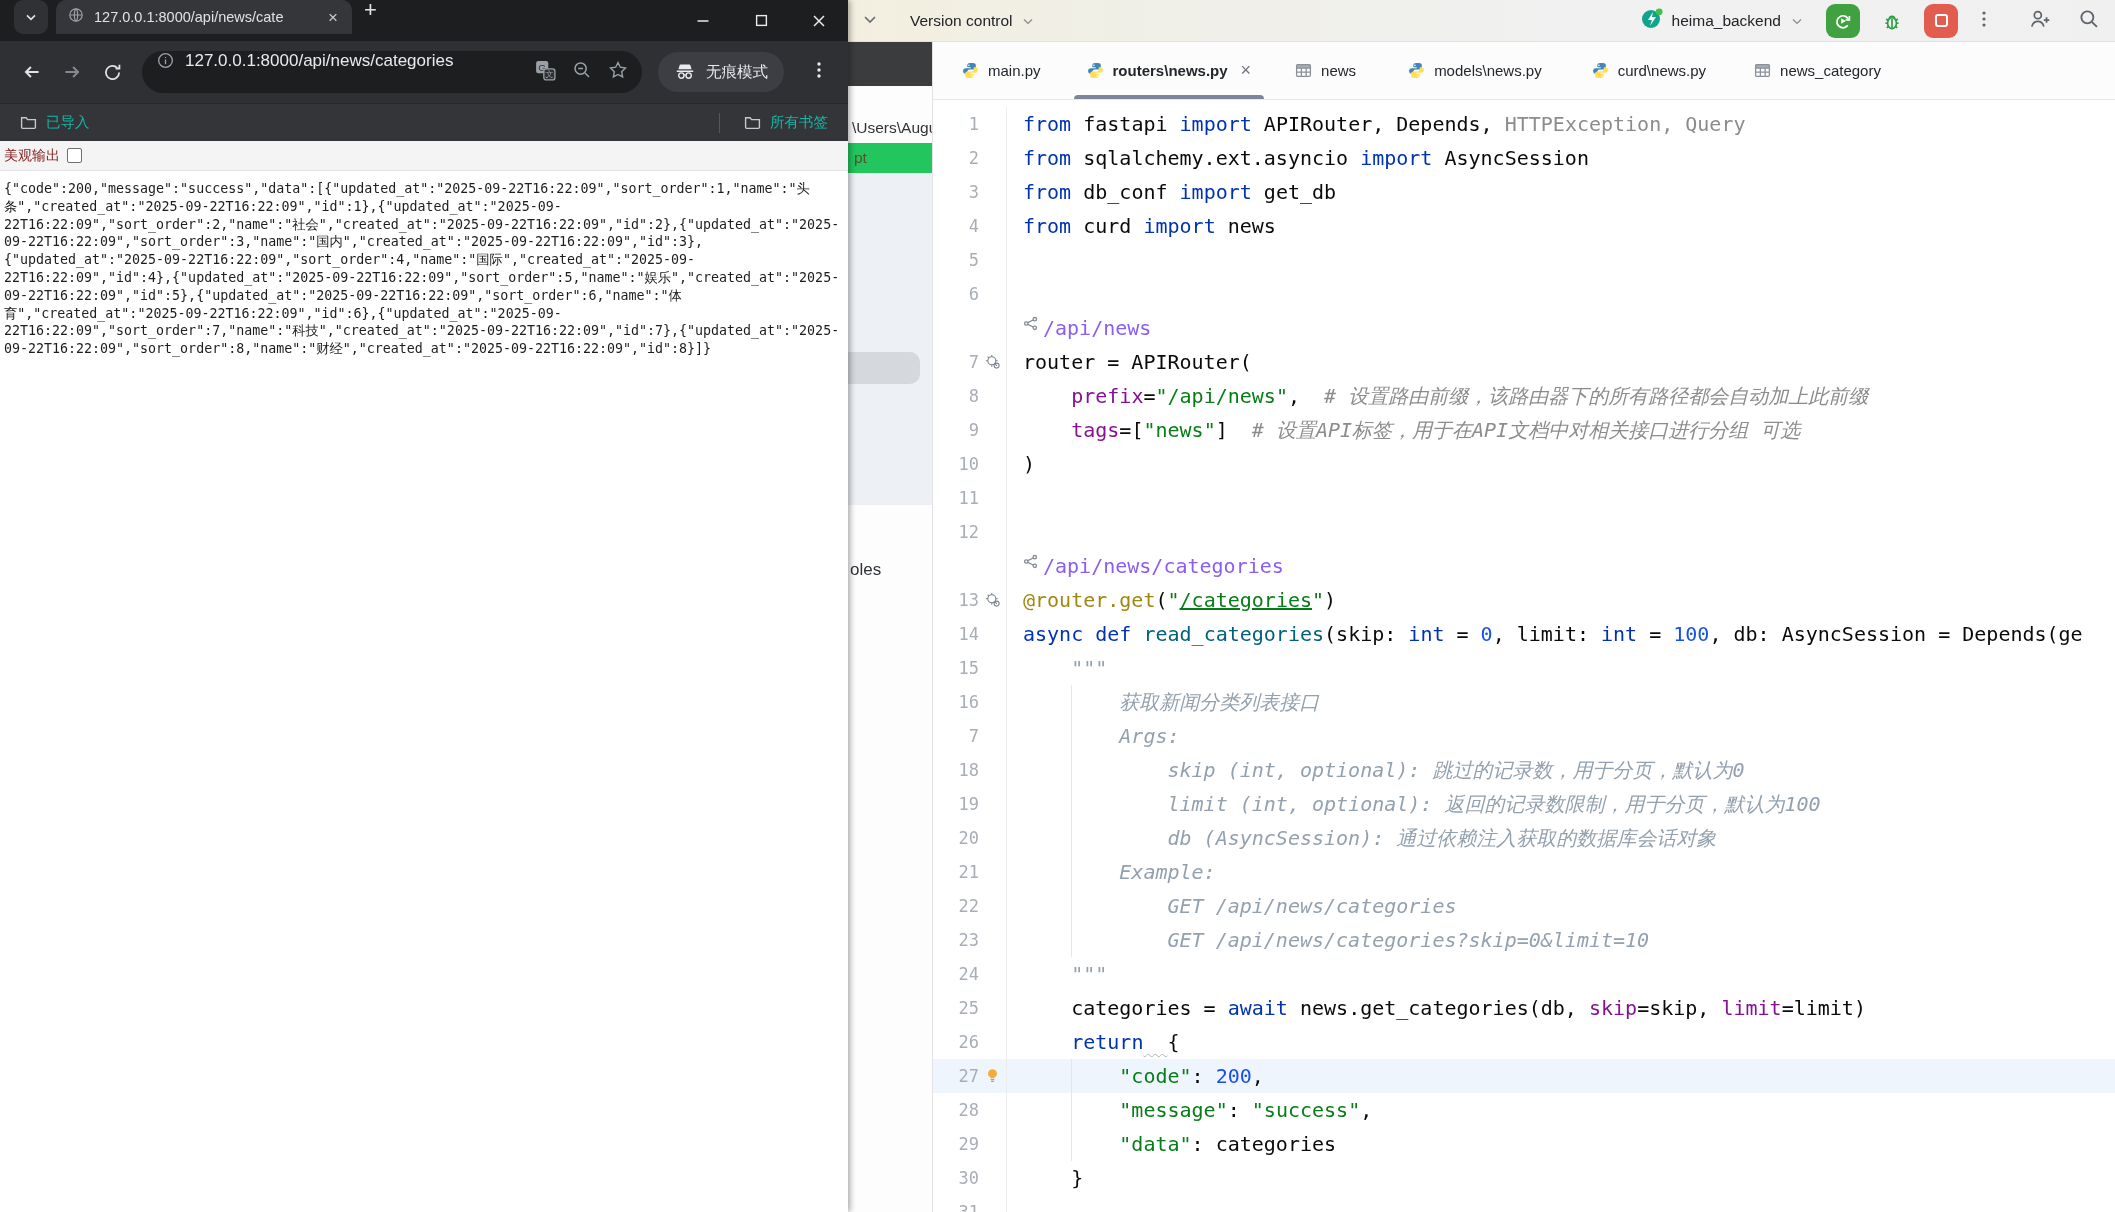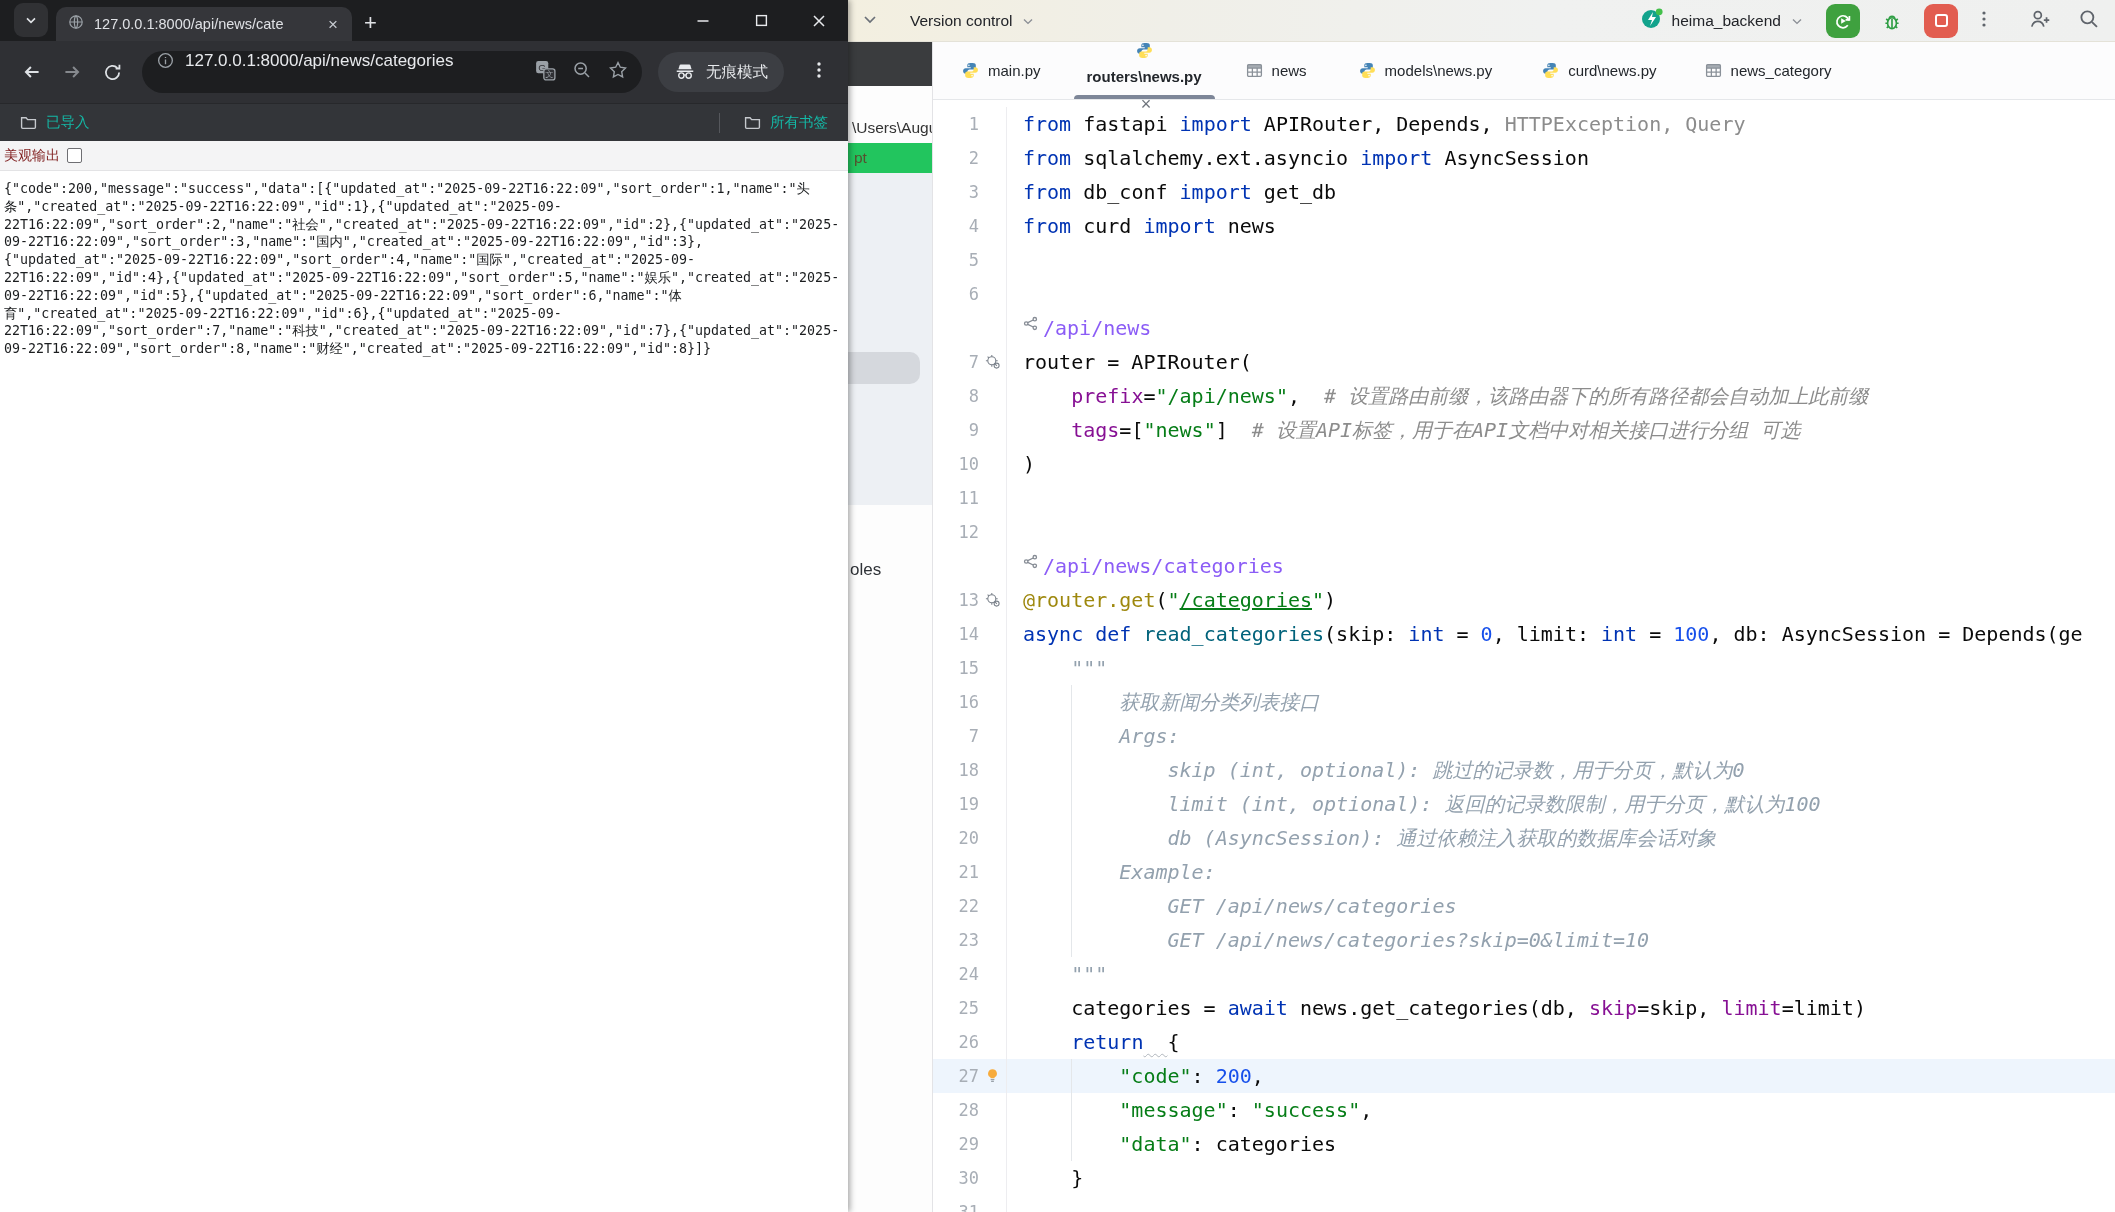--- a/index.html
+++ b/index.html
@@ -1,21 +1,21 @@
 <!DOCTYPE html>
 <html><head>
 <meta charset="utf-8">
 <style>
   * { margin:0; padding:0; box-sizing:border-box; }
   body { font-family:"Liberation Sans", sans-serif; background:#000; }
   #screen { position:relative; width:2115px; height:1212px; overflow:hidden; background:#fff; }
 
   
   #browser { position:absolute; left:0; top:0; width:848px; height:1212px; background:#fff; z-index:10; box-shadow:2px 0 6px rgba(0,0,0,.35); }
-  .b-tabstrip { position:relative; height:41px; background:#1d1e20; display:flex; align-items:flex-end; }
+  .b-tabstrip { position:relative; height:41px; background:#1d1e20; display:flex; align-items:flex-start; }
   .tab-search { width:34px; height:34px; margin:0 0 4px 14px; border-radius:9px; background:#303134; display:flex; align-items:center; justify-content:center; }
   .b-tab { position:relative; width:296px; height:34px; margin-left:8px; background:#35363a; border-radius:10px 10px 0 0; display:flex; align-items:center; padding:0 10px 0 12px; }
   .b-tab-title { flex:1; margin-left:10px; color:#dfe1e5; font-size:14.5px; white-space:nowrap; overflow:hidden; position:relative; }
   .b-tab-title::after { content:""; position:absolute; right:0; top:0; bottom:0; width:26px; background:linear-gradient(90deg,rgba(53,54,58,0),#35363a); }
   .b-tab-close { color:#c7cbd1; font-size:17px; line-height:1; padding:2px 4px; border-radius:50%; }
   .b-newtab { margin:0 0 8px 12px; color:#dfe1e5; font-size:22px; line-height:20px; }
   .win-controls { position:absolute; right:0; top:0; height:41px; display:flex; }
   .win-btn { width:58px; height:41px; display:flex; align-items:center; justify-content:center; }
 
   .b-toolbar { height:62px; background:#2f3034; display:flex; align-items:center; padding:0 12px; }
@@ -165,21 +165,21 @@
       <div class="ide-tabbar" id="ide-tabs">
           <div class="ide-tab" style="margin-left: 24px;">
             <span class="ticon">
               <svg width="17" height="17" viewBox="0 0 16 16">
                 <path fill="#4584b6" d="M8 1C6 1 5 1.8 5 3v2h3.2v.9H3.5C2 5.9 1 7 1 8.5S2 11 3.5 11H5V9.2C5 8 6 7 7.2 7H11c1.1 0 2-.9 2-2V3c0-1.2-1-2-3-2H8zM6.5 2.4a.75.75 0 110 1.5.75.75 0 010-1.5z"></path>
                 <path fill="#ffde57" d="M8 15c2 0 3-.8 3-2v-2H7.8v-.9h4.7c1.5 0 2.5-1.1 2.5-2.6S13.9 5 12.5 5H11v1.8C11 8 10 9 8.8 9H5c-1.1 0-2 .9-2 2v2c0 1.2 1 2 3 2h2zm1.5-1.4a.75.75 0 110-1.5.75.75 0 010 1.5z"></path>
               </svg>
             </span>
             <span class="tlabel">main.py</span>
           </div>
-          <div class="ide-tab active" style="margin-left: 36px; flex-direction: column;">
+          <div class="ide-tab active" style="margin-left: 36px;">
             <span class="ticon">
               <svg width="17" height="17" viewBox="0 0 16 16">
                 <path fill="#4584b6" d="M8 1C6 1 5 1.8 5 3v2h3.2v.9H3.5C2 5.9 1 7 1 8.5S2 11 3.5 11H5V9.2C5 8 6 7 7.2 7H11c1.1 0 2-.9 2-2V3c0-1.2-1-2-3-2H8zM6.5 2.4a.75.75 0 110 1.5.75.75 0 010-1.5z"></path>
                 <path fill="#ffde57" d="M8 15c2 0 3-.8 3-2v-2H7.8v-.9h4.7c1.5 0 2.5-1.1 2.5-2.6S13.9 5 12.5 5H11v1.8C11 8 10 9 8.8 9H5c-1.1 0-2 .9-2 2v2c0 1.2 1 2 3 2h2zm1.5-1.4a.75.75 0 110-1.5.75.75 0 010 1.5z"></path>
               </svg>
             </span>
             <span class="tlabel">routers\news.py</span>
             <span class="tclose">×</span>
           </div>
           <div class="ide-tab" style="margin-left: 34px;">

